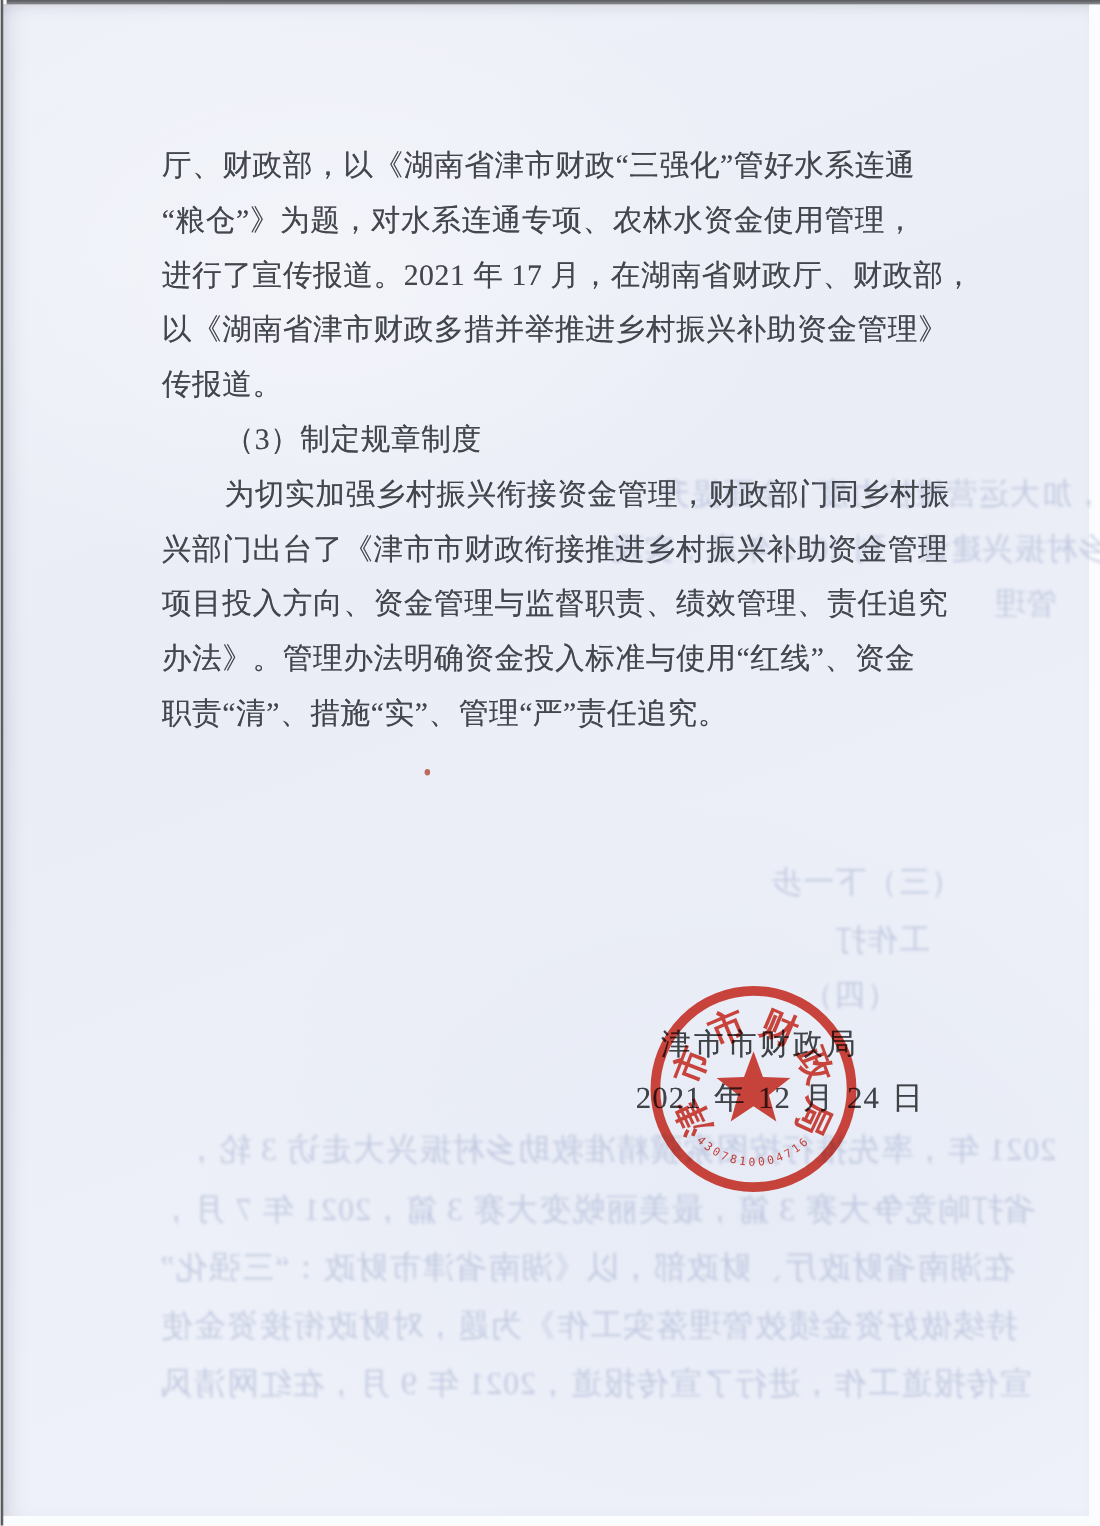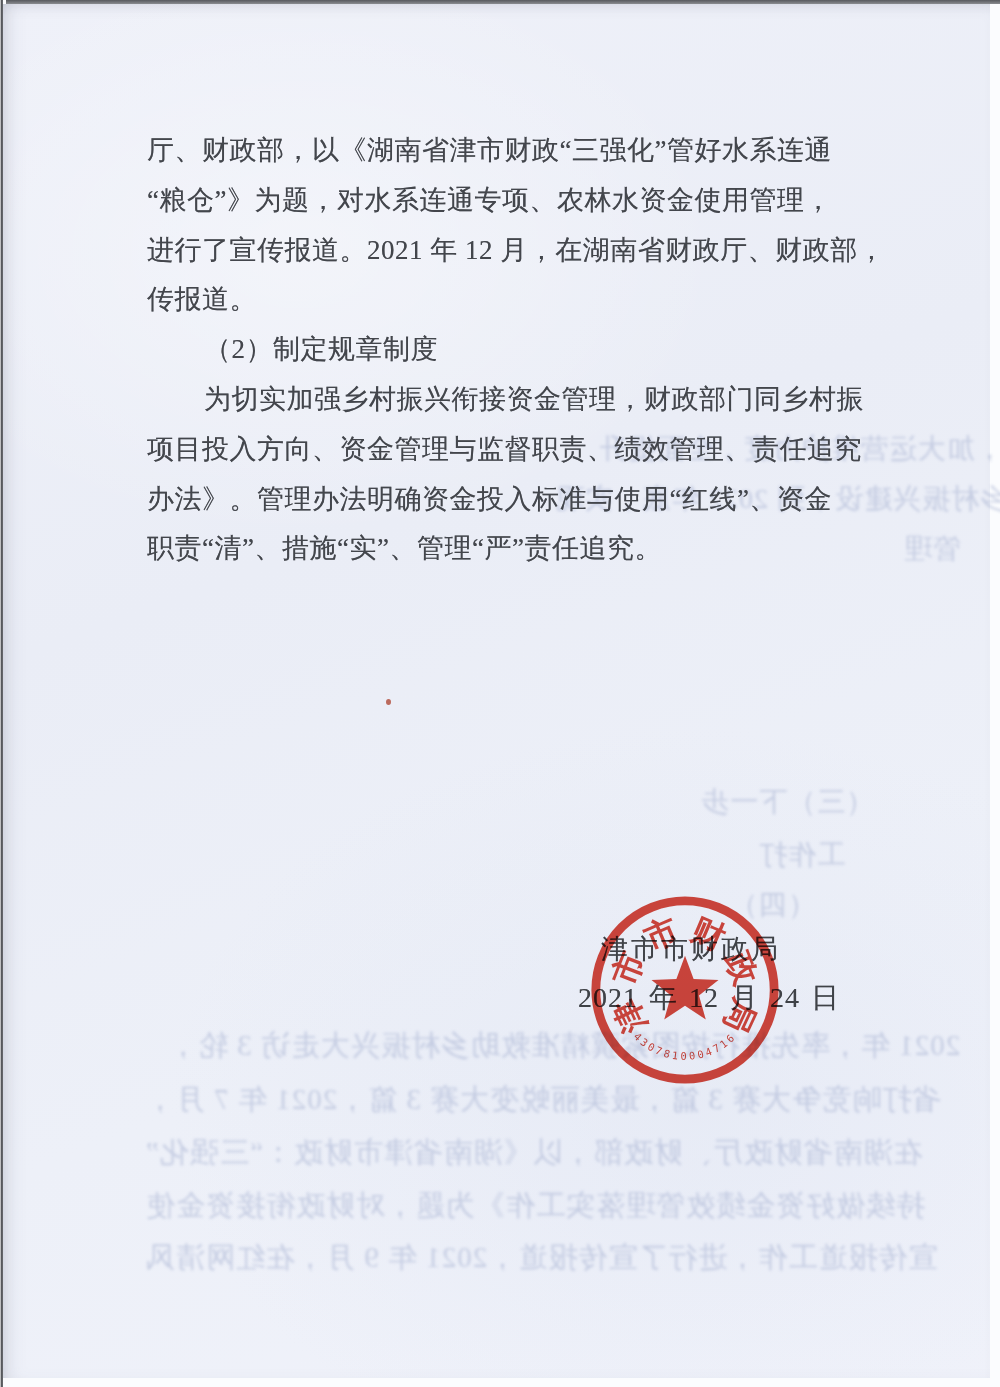--- a/index.html
+++ b/index.html
@@ -72,24 +72,26 @@
     <div class="bt big" style="left:168px; top:1026px;">2021 年，率先推行按图索骥精准救助乡村振兴大走访 3 轮，</div>
     <div class="bt big" style="left:145px; top:1080px;">省打响竞争大赛 3 篇，最美丽蜕变大赛 3 篇，2021 年 7 月，</div>
     <div class="bt big" style="left:145px; top:1133px;">在湖南省财政厅、财政部，以《湖南省津市财政：“三强化”</div>
     <div class="bt big" style="left:145px; top:1186px;">持续做好资金绩效管理落实工作》为题，对财政衔接资金使</div>
     <div class="bt big" style="left:145px; top:1238px;">宣传报道工作，进行了宣传报道，2021 年 9 月，在红网清风</div>
   </div>
 
   <div class="body-text">
     <div class="tl">厅、财政部，以《湖南省津市财政“三强化”管好水系连通</div>
     <div class="tl">“粮仓”》为题，对水系连通专项、农林水资金使用管理，</div>
-    <div class="tl">进行了宣传报道。2021 年 12 月，在湖南省财政厅、财政部，</div>
+    <div class="tl">进行了宣传报道。2021 年 17 月，在湖南省财政厅、财政部，</div>
+    <div class="tl">以《湖南省津市财政多措并举推进乡村振兴补助资金管理》</div>
     <div class="tl">传报道。</div>
-    <div class="tl ind">（2）制定规章制度</div>
+    <div class="tl ind">（3）制定规章制度</div>
     <div class="tl ind">为切实加强乡村振兴衔接资金管理，财政部门同乡村振</div>
+    <div class="tl">兴部门出台了《津市市财政衔接推进乡村振兴补助资金管理</div>
     <div class="tl">项目投入方向、资金管理与监督职责、绩效管理、责任追究</div>
     <div class="tl">办法》。管理办法明确资金投入标准与使用“红线”、资金</div>
     <div class="tl">职责“清”、措施“实”、管理“严”责任追究。</div>
   </div>
 
   <div class="speck"></div>
 
   <div class="sig">津市市财政局</div>
   <div class="date">2021 年 12 月 24 日</div>
 

